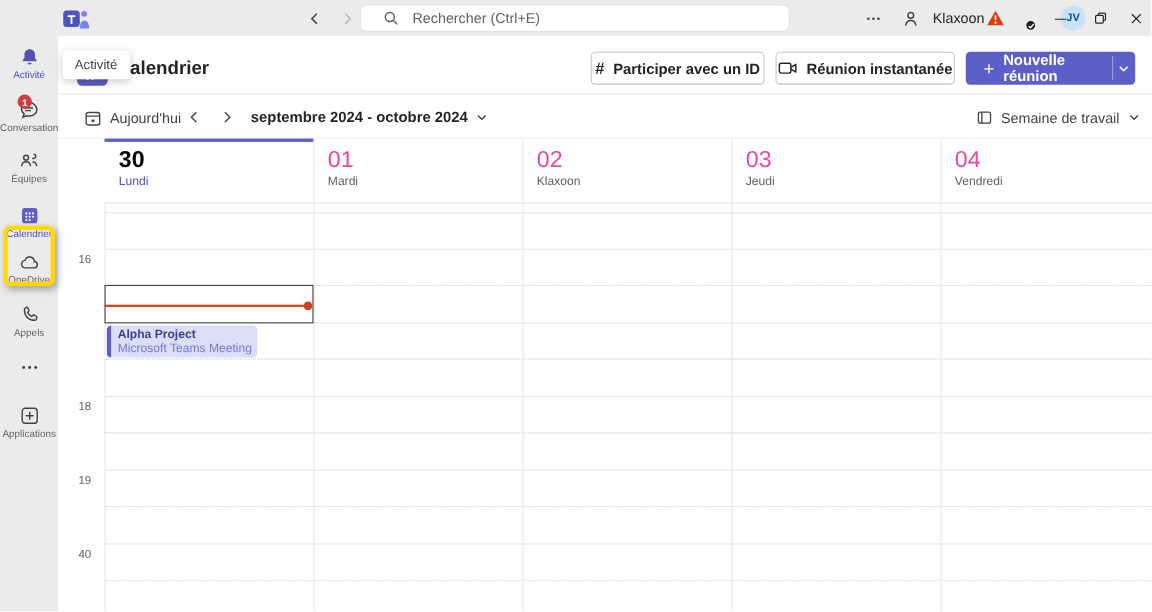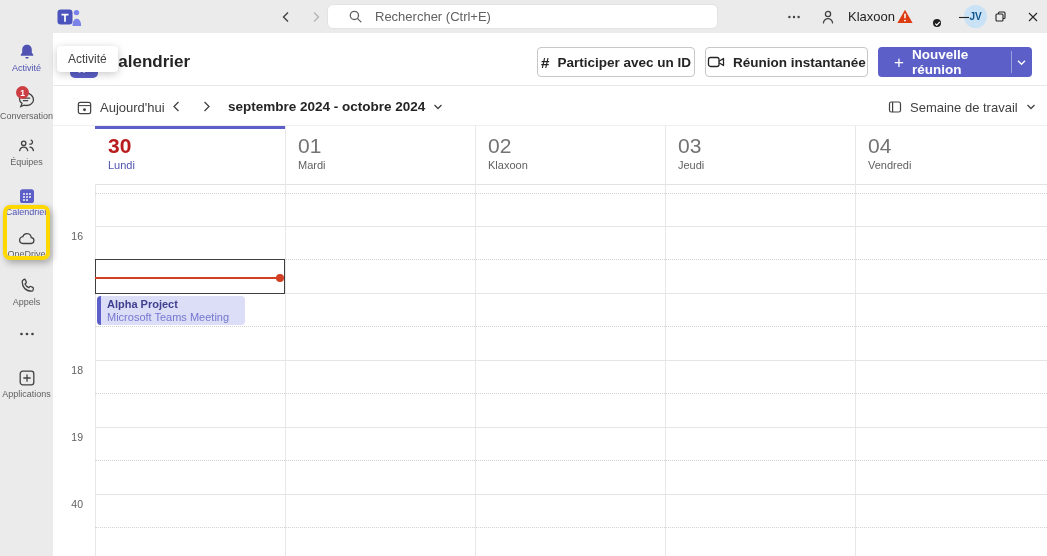--- a/index.html
+++ b/index.html
@@ -55,37 +55,37 @@
   .plus-glyph { font-size:17px; font-weight:400; line-height:1; }
 
   
   .nav-item { position:absolute; display:flex; align-items:center; gap:7px; font-size:13px; color:#424242;
               cursor:pointer; }
   .date-range { font-size:13.5px; font-weight:bold; color:#242424; }
   .divider-h { position:absolute; height:1px; background:#e8e8e8; }
 
   
   .day-cell { position:absolute; top:126px; height:58px; padding:7px 0 0 13px; cursor:pointer; }
-  .day-num { font-size:21px; color:#737373; line-height:25px; }
+  .day-num { font-size:21px; color:#ec4899; line-height:25px; }
   .day-name { font-size:11px; color:#616161; margin-top:1px; }
-  .day-cell.current .day-num { color:#b91c1c; font-weight:600; }
+  .day-cell.current .day-num { color:#000000; font-weight:600; }
   .day-cell.current .day-name { color:#4f52b2; }
   .today-bar { position:absolute; left:95px; top:126px; width:190px; height:3px; background:#5b5fc7; }
 
   
   .vline { position:absolute; width:1px; background:#e8e8e8; top:126px; height:430px; }
   .hline { position:absolute; left:95px; width:952px; height:1px; background:#e5e5e5; }
   .dline { position:absolute; left:95px; width:952px; height:0; border-top:1px dotted #d2d2d2; }
   .tlabel { position:absolute; left:53px; width:30px; text-align:right; font-size:10.5px; color:#616161; }
   .sel-rect { position:absolute; left:95px; top:259px; width:190px; height:35px; background:#fff;
               border:1.4px solid #413f3d; z-index:2; cursor:pointer; }
   .now-line { position:absolute; left:95px; top:277px; width:186px; height:2px; background:#d33f22; z-index:3; }
   .now-dot { position:absolute; left:276px; top:274px; width:8px; height:8px; border-radius:50%;
              background:#d33f22; z-index:3; }
-  .event-card { position:absolute; left:97px; top:296px; width:148px; height:29px; background:#dcddf6;
+  .event-card { position:absolute; left:97px; top:296px; width:137px; height:29px; background:#dcddf6;
                 border-radius:4px; overflow:hidden; padding:1px 4px 0 10px; z-index:2; cursor:pointer; }
   .event-card::before { content:""; position:absolute; left:0; top:0; bottom:0; width:4px; background:#5b5fc7; }
   .event-title { font-size:11px; font-weight:bold; color:#3f4190; line-height:14px; white-space:nowrap; }
   .event-sub { font-size:11px; color:#7577d1; line-height:13px; white-space:nowrap; }
 
   svg { display:block; }
 </style>
 </head>
 <body>
 

